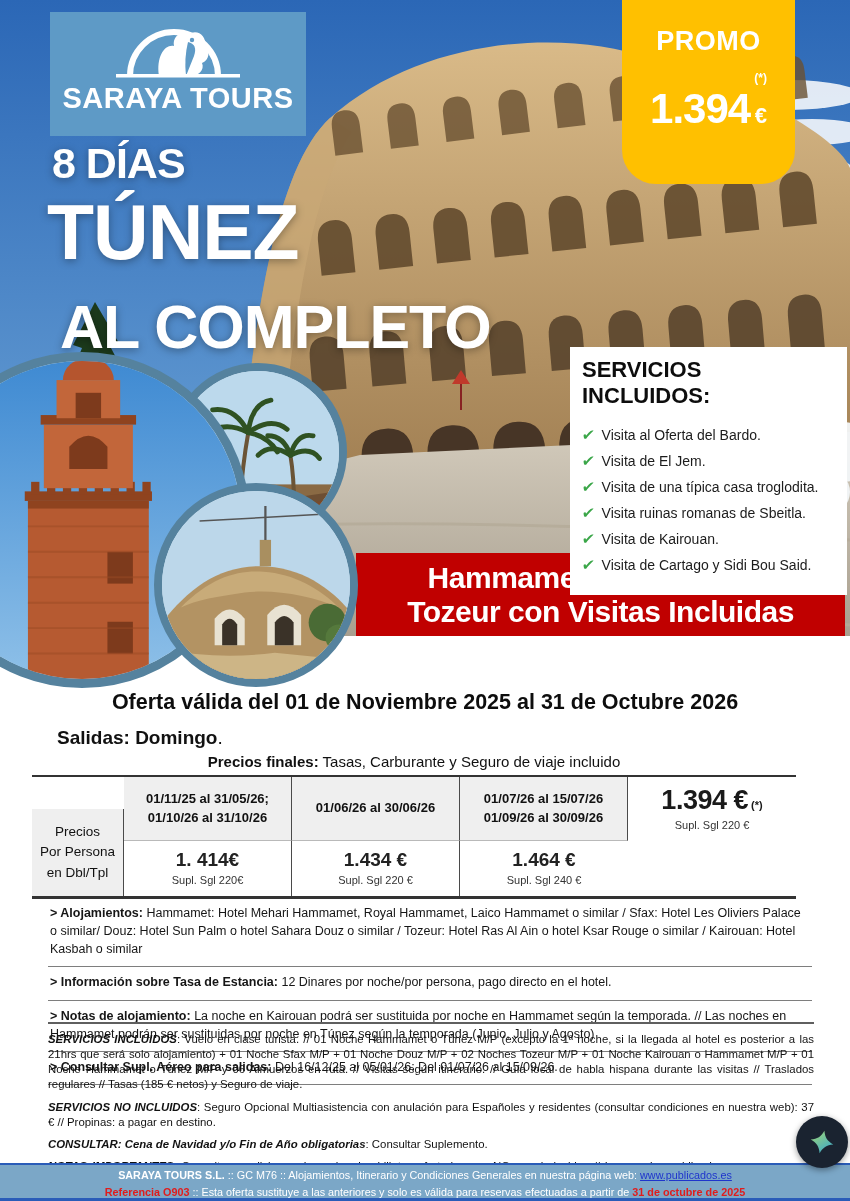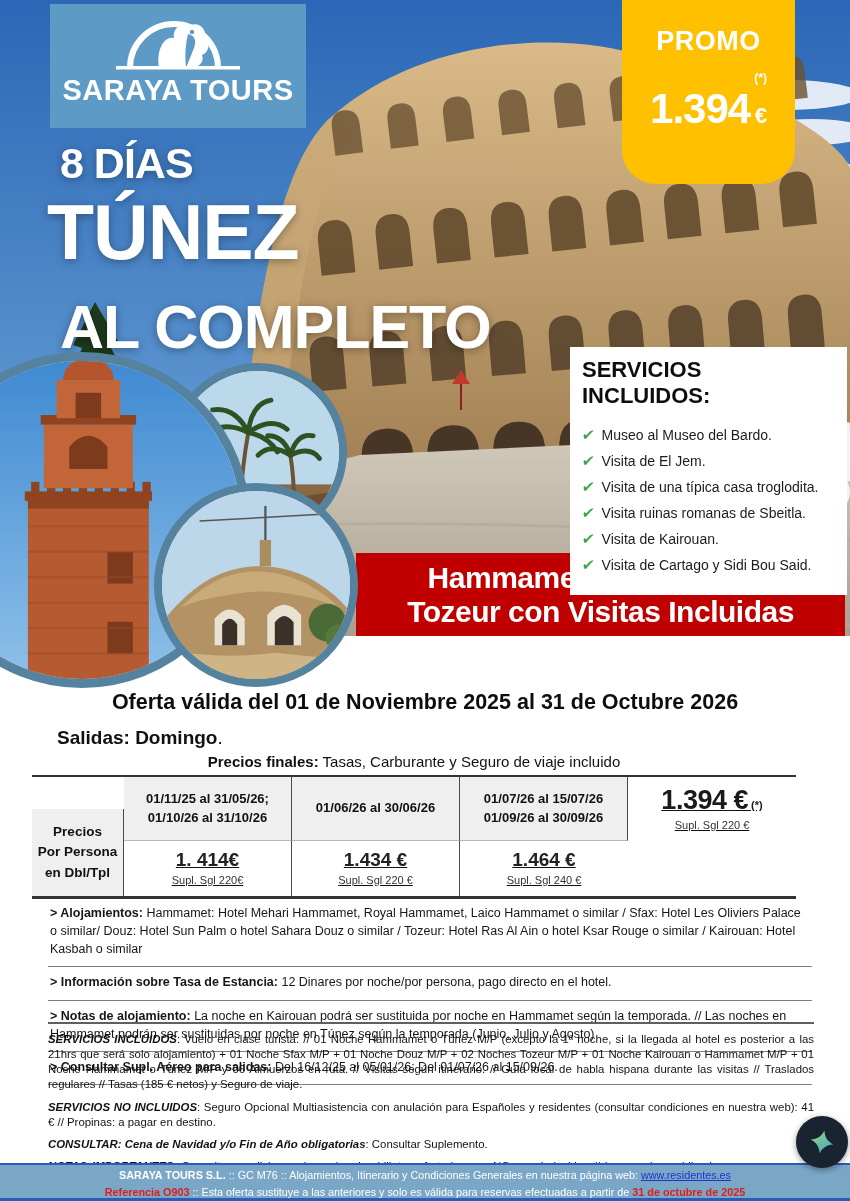--- a/index.html
+++ b/index.html
@@ -6,36 +6,36 @@
   html,body { background:#e8e8e8; }
   .page {
     position:relative; width:850px; height:1201px; margin:0 auto;
     background:#ffffff; overflow:hidden;
     font-family:"Liberation Sans", sans-serif; color:#111;
   }
   
   .hero { position:absolute; left:0; top:0; width:850px; height:636px; overflow:hidden; z-index:1; }
   .hero svg.scene { position:absolute; left:0; top:0; width:100%; height:100%; }
   .logo-box {
-    position:absolute; left:50px; top:4px; width:256px; height:124px;
+    position:absolute; left:50px; top:12px; width:256px; height:124px;
     background:#5e9ac6; display:flex; flex-direction:column; align-items:center; z-index:5;
   }
   .logo-box .bird { margin-top:6px; }
   .logo-text { color:#fff; font-weight:bold; font-size:29px; letter-spacing:.5px; margin-top:-2px; }
   .promo {
     position:absolute; left:622px; top:0; width:173px; height:184px;
     background:#FFC000; border-radius:0 0 34px 34px; z-index:5; text-align:center; color:#fff;
   }
   .promo-label { font-size:27px; font-weight:bold; margin-top:26px; letter-spacing:.5px; }
   .promo-ast { font-size:12px; font-weight:bold; text-align:right; padding-right:28px; margin-top:14px; }
   .promo-price-row { margin-top:0; }
   .promo-price { font-size:42px; font-weight:bold; letter-spacing:-1px; }
   .promo-cur { font-size:22px; font-weight:bold; }
   .hero-title { position:absolute; color:#fff; font-weight:bold; text-shadow:0 2px 8px rgba(0,0,0,.35); z-index:4; line-height:1; letter-spacing:-1px; }
-  .t-days { left:60px; top:142px; font-size:43px; }
+  .t-days { left:52px; top:142px; font-size:43px; }
   .t-line1 { left:47px; top:194px; font-size:77px; }
   .t-line2 { left:60px; top:297px; font-size:61px; }
   .services-box {
     position:absolute; left:570px; top:347px; width:277px; z-index:4;
     background:#fff; padding:10px 12px 12px 12px;
   }
   .services-title { font-size:22px; font-weight:bold; color:#0d0d0d; margin-bottom:18px; }
   .service-item { display:flex; align-items:flex-start; gap:7px; font-size:14px; color:#1c1c1c; margin:10px 0; }
   .check { color:#3aa648; font-size:15px; line-height:1; transform:skewX(-8deg); }
   .banner {
@@ -58,28 +58,28 @@
   .pf-line { text-align:center; font-size:15px; margin-bottom:5px; color:#111; }
   .pf-line b { font-weight:bold; }
   .ptable {
     display:grid; grid-template-columns:92px repeat(4,168px);
     border-top:2px solid #333; border-bottom:3px solid #333;
   }
   .cell { border-right:1px solid #4a4a4a; }
   .cell:nth-child(5), .cell.last { border-right:none; }
   .cell-label {
     grid-row:1 / 3; background:#efefef; display:flex; align-items:center; justify-content:center;
-    text-align:center; font-size:13.5px; font-weight:bold; white-space:pre-line; padding:0; line-height:1.5;margin-top:32px;
+    text-align:center; font-size:13.5px; font-weight:normal; white-space:pre-line; padding:0; line-height:1.5;margin-top:32px;
   }
   .cell-period {
     background:#efefef; height:64px; display:flex; align-items:center; justify-content:center;
     text-align:center; font-size:13px; font-weight:bold; white-space:pre-line; line-height:1.45;
     border-bottom:1px solid #b9b9b9;
   }
-  .cell-price { background:#fff; text-align:center; padding:8px 0 10px;text-decoration:underline; }
+  .cell-price { background:#fff; text-align:center; padding:8px 0 10px; }
   .price-main { font-size:19px; font-weight:600; color:#222; }
   .cell-price.hot .price-main { font-size:27px; font-weight:800; color:#1a1a1a; letter-spacing:-.5px; }
   .price-note { font-size:11px; font-weight:bold; color:#1a1a1a; }
   .price-supl { display:block; font-size:11px; color:#333; margin-top:3px; }
   
   .notes { position:absolute; left:48px; top:898px; width:764px; z-index:5; }
   .note { padding:6px 2px 8px; border-bottom:1px solid #7e7e7e; font-size:12.5px; line-height:1.45; color:#161616; }
   .note b { font-weight:bold;margin-top:48px; }
   
   .fineprint { position:absolute; left:48px; top:1022px; width:766px; z-index:5; border-top:2px solid #5f5f5f; padding-top:8px; }
@@ -225,21 +225,21 @@
     </div>
 
     <div class="hero-title t-days">8 DÍAS</div>
     <div class="hero-title t-line1">TÚNEZ</div>
     <div class="hero-title t-line2">AL COMPLETO</div>
 
     <div class="services-box">
       <div class="services-title">SERVICIOS INCLUIDOS:</div>
       <div class="service-item">
           <span class="check">✔</span>
-          <span>Museo al Museo del Bardo.</span>
+          <span>Visita al Oferta del Bardo.</span>
         </div>
       <div class="service-item">
           <span class="check">✔</span>
           <span>Visita de El Jem.</span>
         </div>
       <div class="service-item">
           <span class="check">✔</span>
           <span>Visita de una típica casa troglodita.</span>
         </div>
       <div class="service-item">
@@ -389,28 +389,28 @@
 
   <div class="notes">
     <div class="note"><b>&gt; Alojamientos:</b><span>  Hammamet: Hotel Mehari Hammamet, Royal Hammamet, Laico Hammamet o similar / Sfax: Hotel Les Oliviers Palace o similar/ Douz: Hotel Sun Palm o hotel Sahara Douz o similar / Tozeur: Hotel Ras Al Ain o hotel Ksar Rouge o similar / Kairouan: Hotel Kasbah o similar</span></div>
     <div class="note"><b>&gt; Información sobre Tasa de Estancia:</b><span>  12 Dinares por noche/por persona, pago directo en el hotel.</span></div>
     <div class="note"><b>&gt; Notas de alojamiento:</b><span> La noche en Kairouan podrá ser sustituida por noche en Hammamet según la temporada. // Las noches en Hammamet podrán ser sustituidas por noche en Túnez según la temporada (Junio, Julio y Agosto)</span></div>
     <div class="note"><b>&gt; Consultar Supl. Aéreo para salidas:</b><span> Del 16/12/25 al 05/01/26; Del 01/07/26 al 15/09/26.</span></div>
   </div>
 
   <div class="fineprint">
     <p class="fp"><b>SERVICIOS INCLUIDOS</b><span>: Vuelo en clase turista. // 01 Noche Hammamet o Túnez M/P (excepto la 1ª noche, si la llegada al hotel es posterior a las 21hrs que será solo alojamiento) + 01 Noche Sfax M/P + 01 Noche Douz M/P + 02 Noches Tozeur M/P + 01 Noche Kairouan o Hammamet M/P + 01 Noche Hammamet o Túnez M/P y 06 Almuerzos en ruta. // Visitas según itinerario. // Guía local de habla hispana durante las visitas // Traslados regulares // Tasas (185 € netos) y Seguro de viaje.</span></p>
-    <p class="fp"><b>SERVICIOS NO INCLUIDOS</b><span>: Seguro Opcional Multiasistencia con anulación para Españoles y residentes (consultar condiciones en nuestra web): 41 € // Propinas: a pagar en destino.</span></p>
+    <p class="fp"><b>SERVICIOS NO INCLUIDOS</b><span>: Seguro Opcional Multiasistencia con anulación para Españoles y residentes (consultar condiciones en nuestra web): 37 € // Propinas: a pagar en destino.</span></p>
     <p class="fp"><b>CONSULTAR: Cena de Navidad y/o Fin de Año obligatorias</b><span>: Consultar Suplemento.</span></p>
     <p class="fp"><b>NOTAS IMPORTANTES</b><span>: Consultar condiciones de vuelos, los billetes ofertados son NO reembolsables // Los precios publicados son por persona Doble o Triple // Oferta basada en condiciones especiales de contratación y cancelación en caso de desistimiento por parte del consumidor // Los precios finales pueden variar debido a modificaciones de tarifas, tasas, carburantes y/o cambios de divisas hasta 21 días antes de la salida // Mínimo 02 pasajeros para salida del tour.</span></p>
   </div>
 
   <div class="footer">
     <div>
-      <b>SARAYA TOURS S.L.</b><span> :: GC M76 ::  Alojamientos, Itinerario y Condiciones Generales en nuestra página web:  </span><a class="weblink">www.residentes.es</a>
+      <b>SARAYA TOURS S.L.</b><span> :: GC M76 ::  Alojamientos, Itinerario y Condiciones Generales en nuestra página web:  </span><a class="weblink">www.publicados.es</a>
     </div>
     <div>
       <span class="ref">Referencia O903</span><span> :: Esta oferta sustituye a las anteriores y solo es válida para reservas efectuadas a partir de </span><span class="date">31 de octubre de 2025</span>
     </div>
   </div>
 
   <div class="float-icon">
     <svg width="32" height="32" viewBox="0 0 50 50">
       <defs>
           <linearGradient id="stg" x1="0" y1="0" x2="1" y2="1">

